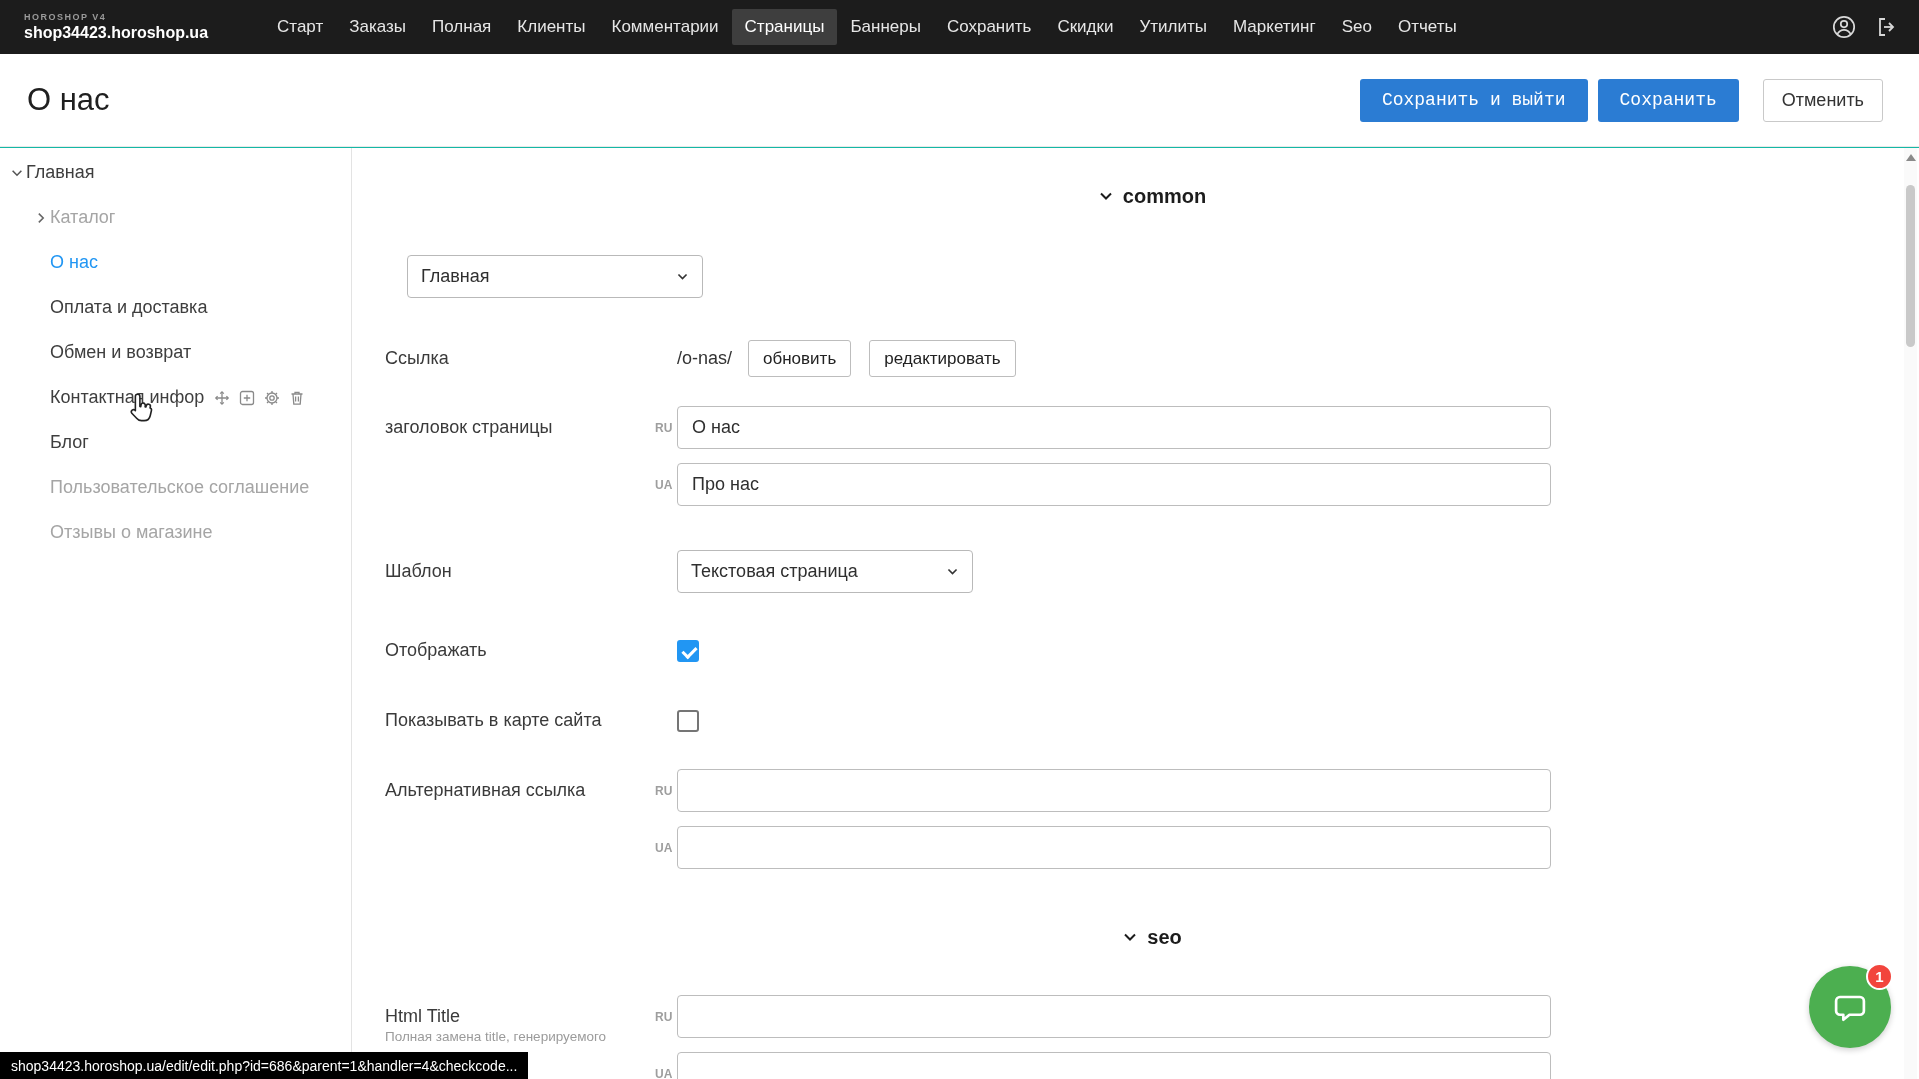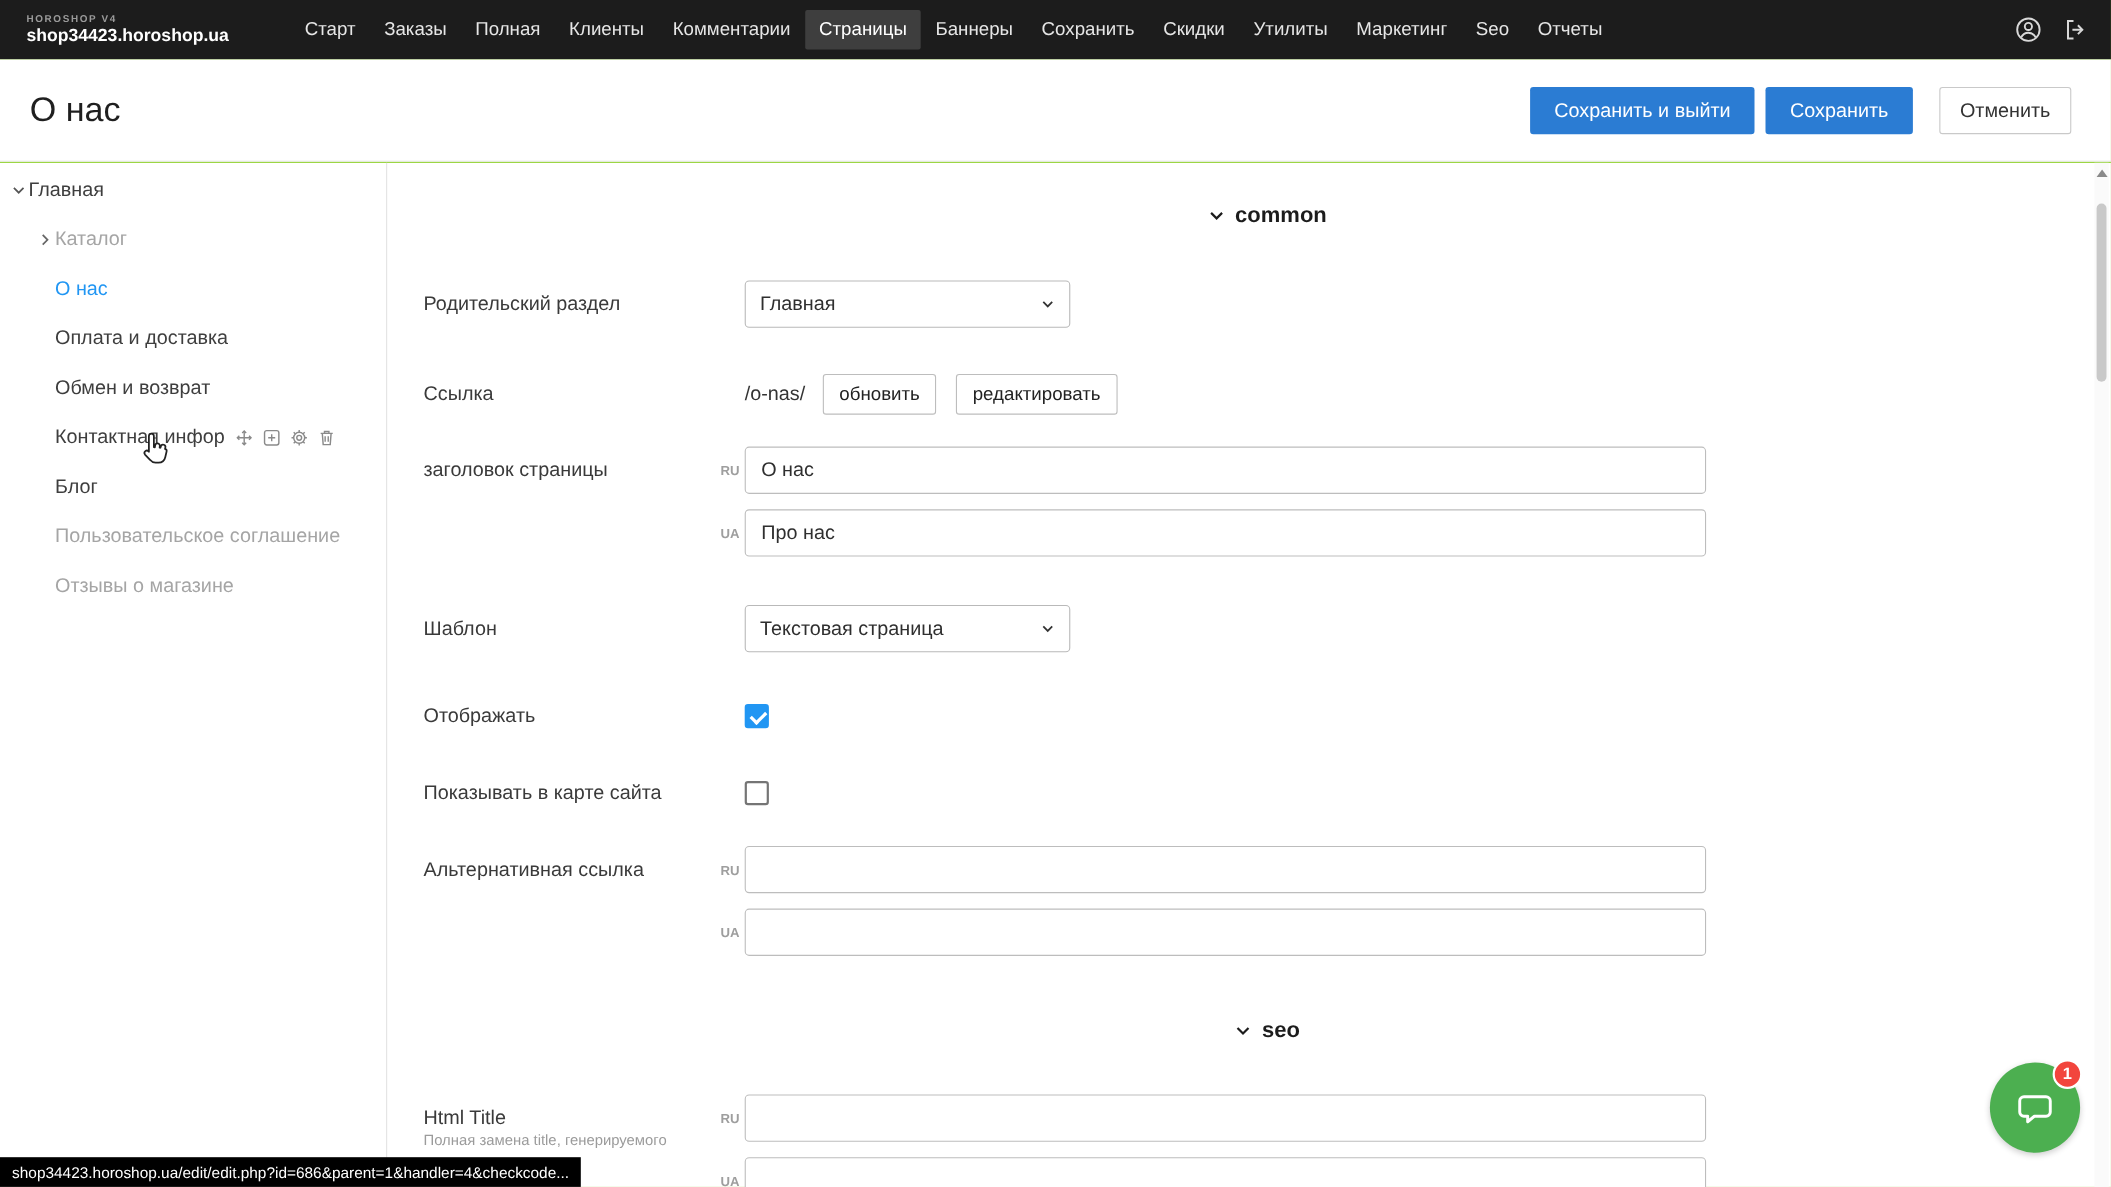--- a/index.html
+++ b/index.html
@@ -1,36 +1,36 @@
 <!DOCTYPE html>
 <html><head>
 <meta charset="utf-8">
 <style>
   * { margin:0; padding:0; box-sizing:border-box; }
   html,body { width:1919px; height:1079px; overflow:hidden; background:#fff;
               font-family:"Liberation Sans", sans-serif; }
-  .page { position:relative; width:1919px; height:1079px; background:#84cc16; overflow:hidden; }
+  .page { position:relative; width:1919px; height:1079px; background:#14b8a6; overflow:hidden; }
 
   
   .topbar { height:54px; background:#1c1c1c; display:flex; align-items:center; }
   .logo { margin-left:24px; line-height:1.1; }
   .logo-top { font-size:9px; letter-spacing:1.5px; color:#9a9a9a; font-weight:700; }
   .logo-main { font-size:16px; font-weight:700; color:#fff; margin-top:1px; }
   .topnav { display:flex; align-items:center; margin-left:56px; }
   .topnav-item { color:#e6e6e6; font-size:17px; padding:8px 13px; border-radius:2px; cursor:pointer; white-space:nowrap; }
   .topnav-item.active { background:#3e3e3e; color:#fff; }
   .topbar-icons { margin-left:auto; margin-right:20px; display:flex; align-items:center; gap:18px; }
   .topbar-icons svg { display:block; cursor:pointer; }
 
   
   .header { height:93px; display:flex; align-items:center; border-bottom:1px solid #e8e8e8; background:#fff; }
   .page-title { font-size:31px; color:#1f1f1f; margin-left:27px; font-weight:400; }
   .header-buttons { margin-left:auto; margin-right:36px; display:flex; align-items:center; }
   .btn { height:43px; border-radius:3px; font-size:18px; display:flex; align-items:center; cursor:pointer; font-family:inherit; }
-  .btn-primary { background:#2b7cd3; color:#fff; border:none; padding:0 22px; }
+  .btn-primary { background:#2b7cd3; color:#fff; border:none; padding:0 22px;font-family:Liberation Mono, monospace; }
   .btn-outline-lg { background:#fff; color:#333; border:1px solid #c9c9c9; padding:0 18px; }
   .gap10 { margin-left:10px; } .gap24 { margin-left:24px; }
 
   
   .content { position:absolute; top:148px; left:0; right:0; bottom:0; display:flex; background:#fff; }
 
   
   .sidebar { width:352px; flex:none; border-right:1px solid #e3e3e3; padding-top:2px; position:relative; }
   .tree-row { height:45px; display:flex; align-items:center; font-size:18px; color:#3e3e3e; cursor:pointer; }
   .tree-row .chev { width:18px; display:flex; align-items:center; justify-content:center; flex:none; }
@@ -217,21 +217,20 @@
       <div class="form-content">
 
         <div class="section-header">
           <svg width="16" height="16" viewBox="0 0 16 16">
               <path d="M3 5.5l5 5 5-5" fill="none" stroke="#1c1c1c" stroke-width="2"></path>
             </svg>
           <span class="section-title">common</span>
         </div>
 
         <div class="form-row" style="margin-top:46px">
-          <div class="form-label">Родительский раздел</div>
           <div class="control-line pad">
             <div class="select">
               <span class="select-value">Главная</span>
               <svg width="13" height="13" viewBox="0 0 16 16">
                   <path d="M3 5.5l5 5 5-5" fill="none" stroke="#333" stroke-width="2"></path>
                 </svg>
             </div>
           </div>
         </div>
 

